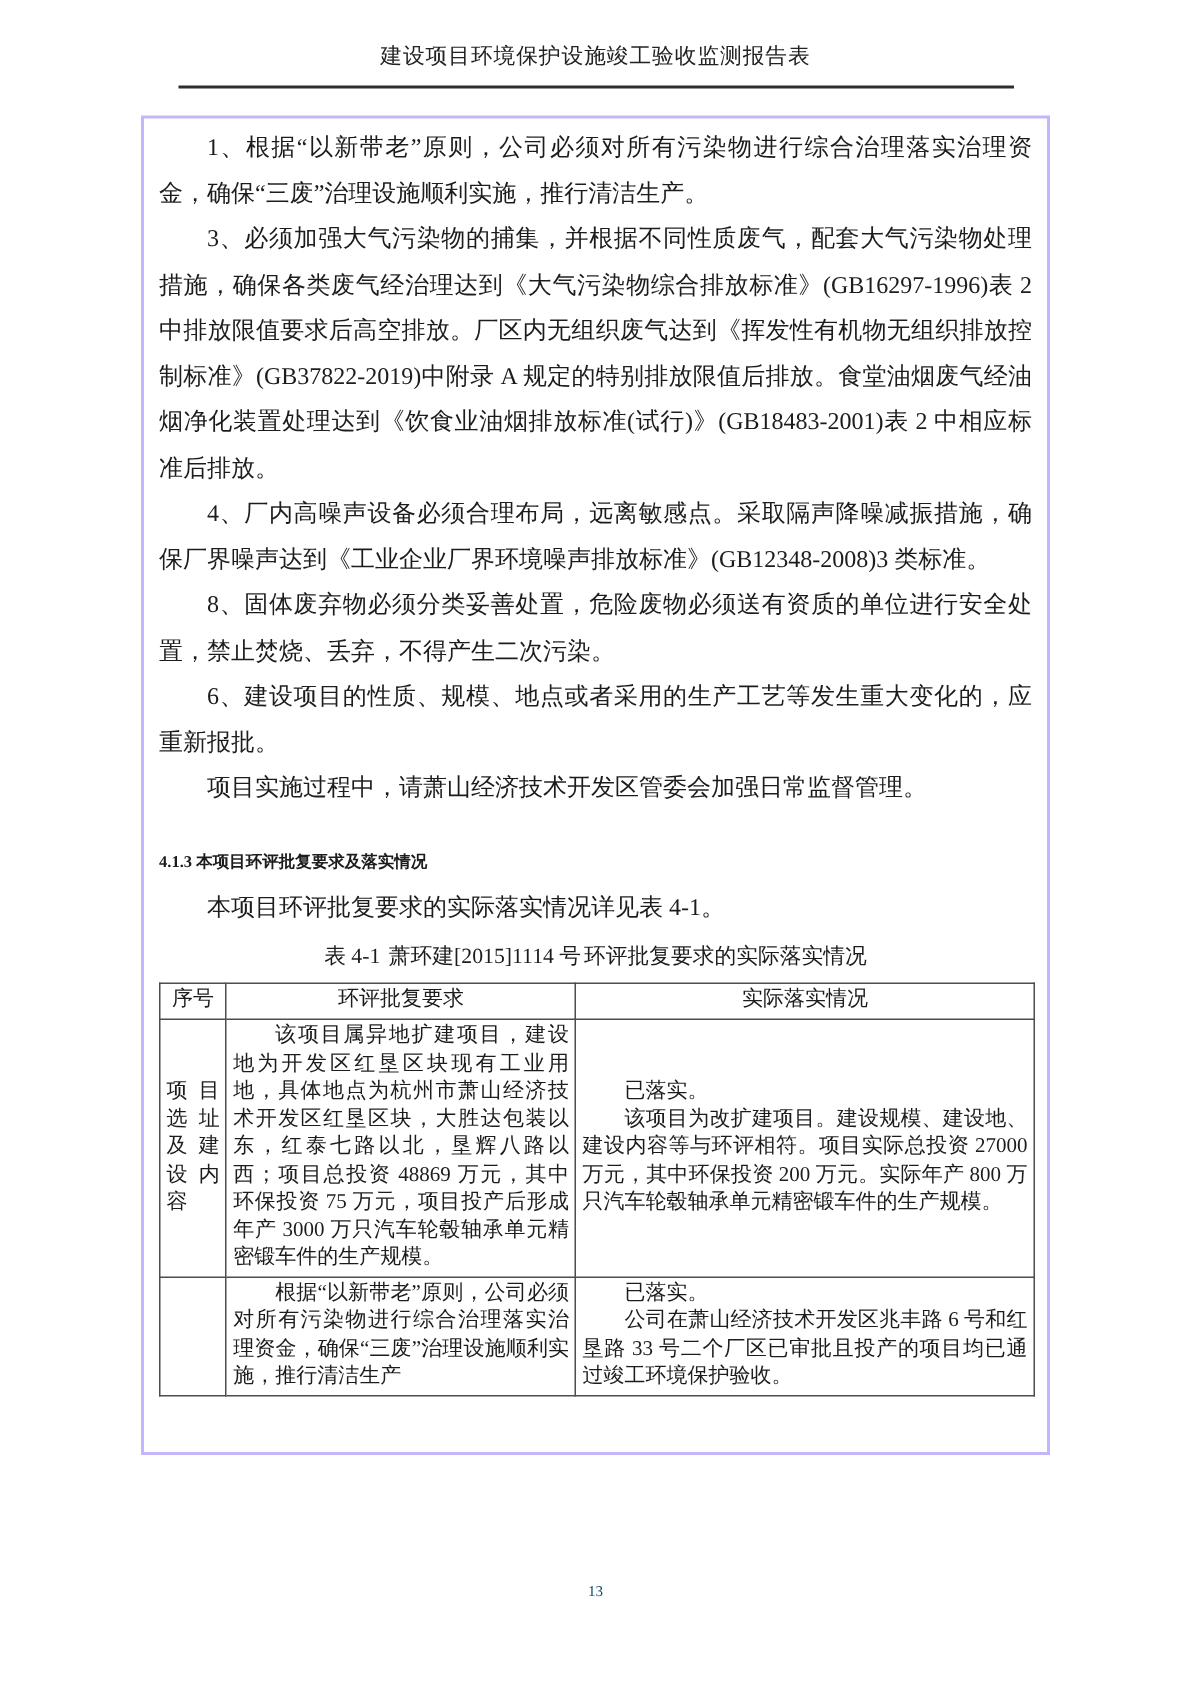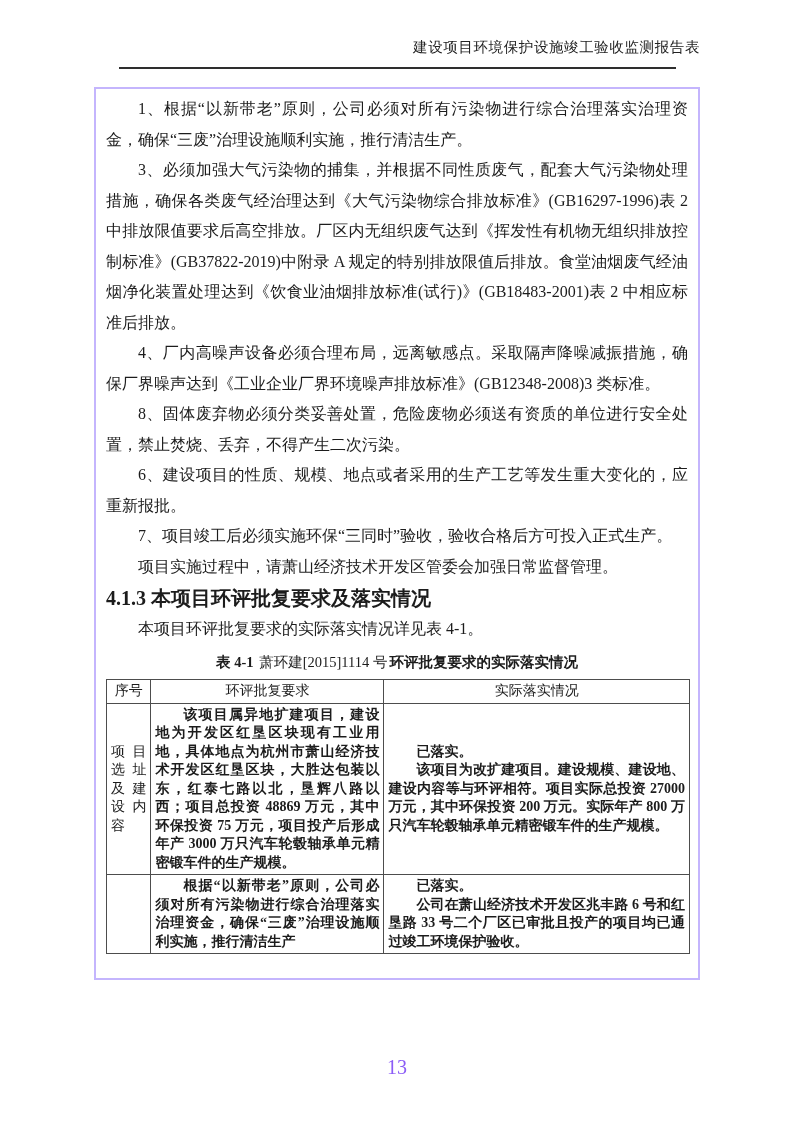--- a/index.html
+++ b/index.html
@@ -7,24 +7,24 @@
     width: 794px;
     height: 1123px;
     position: relative;
     background: #ffffff;
     color: #1c1c1c;
     font-family: "Liberation Serif", "DejaVu Serif", serif;
     overflow: hidden;
     box-sizing: border-box;
   }
   .doc-header {
-    padding-top: 38px;
+    padding-top: 28px;
     width: 606px;
     margin-left: 94px;
-    text-align: right;
+    text-align: center;
   }
   .doc-title {
     font-size: 14.5px;
     letter-spacing: 0.6px;
     color: #222;
   }
   .header-rule {
     width: 557px;
     margin: 10px auto 0;
     border-bottom: 2px solid #2e2e2e;
@@ -40,31 +40,31 @@
   }
   .bp {
     margin: 0;
     font-size: 16px;
     line-height: 30.5px;
     text-indent: 2em;
     text-align: justify;
   }
   .sec-heading {
     font-weight: bold;
-    font-size: 20px;
+    font-size: 11px;
     line-height: 32px;
-    margin-top: 0;
+    margin-top: 17px;
   }
   .tbl-caption {
     text-align: center;
     font-size: 14.5px;
     line-height: 30px;
     margin: 2px 0 2px 0;
   }
-  .cap-bold { font-weight: bold; }
+  .cap-bold { font-weight: normal; }
   .cap-normal { font-weight: normal; margin: 0 2px; }
   table.approval-table {
     border-collapse: collapse;
     width: 584px;
     margin: 0 auto;
     table-layout: fixed;
   }
   .approval-table th, .approval-table td {
     border: 1px solid #4d4d4d;
     font-size: 14px;
@@ -85,49 +85,47 @@
   .seq-cell {
     text-align: justify;
     word-break: break-all;
     padding: 2px 5px;
     font-size: 14px;
   }
   .cp {
     margin: 0;
     text-indent: 2em;
     text-align: justify;
-    font-weight: bold;
   }
   .page-number {
     position: absolute;
     left: 0;
     right: 0;
     top: 1056px;
     text-align: center;
-    font-size: 20px;
-    color: #8b5cf6;
+    font-size: 10px;
+    color: #0c4a6e;
   }
 </style>
 </head>
 <body>
 
 <div class="page">
 
   <div class="doc-header">
     <div class="doc-title">建设项目环境保护设施竣工验收监测报告表</div>
     <div class="header-rule"></div>
   </div>
 
   <div class="content-box">
     <p class="bp">1、根据“以新带老”原则，公司必须对所有污染物进行综合治理落实治理资金，确保“三废”治理设施顺利实施，推行清洁生产。</p>
     <p class="bp">3、必须加强大气污染物的捕集，并根据不同性质废气，配套大气污染物处理措施，确保各类废气经治理达到《大气污染物综合排放标准》(GB16297-1996)表 2 中排放限值要求后高空排放。厂区内无组织废气达到《挥发性有机物无组织排放控制标准》(GB37822-2019)中附录 A 规定的特别排放限值后排放。食堂油烟废气经油烟净化装置处理达到《饮食业油烟排放标准(试行)》(GB18483-2001)表 2 中相应标准后排放。</p>
     <p class="bp">4、厂内高噪声设备必须合理布局，远离敏感点。采取隔声降噪减振措施，确保厂界噪声达到《工业企业厂界环境噪声排放标准》(GB12348-2008)3 类标准。</p>
     <p class="bp">8、固体废弃物必须分类妥善处置，危险废物必须送有资质的单位进行安全处置，禁止焚烧、丢弃，不得产生二次污染。</p>
     <p class="bp">6、建设项目的性质、规模、地点或者采用的生产工艺等发生重大变化的，应重新报批。</p>
-    <p class="bp">7、项目竣工后必须实施环保“三同时”验收，验收合格后方可投入正式生产。</p>
     <p class="bp">项目实施过程中，请萧山经济技术开发区管委会加强日常监督管理。</p>
 
     <div class="sec-heading">4.1.3 本项目环评批复要求及落实情况</div>
     <p class="bp">本项目环评批复要求的实际落实情况详见表 4-1。</p>
 
     <div class="tbl-caption">
       <span class="cap-bold">表 4-1</span>
       <span class="cap-normal">萧环建[2015]1114 号</span><span class="cap-bold">环评批复要求的实际落实情况</span>
     </div>
 

